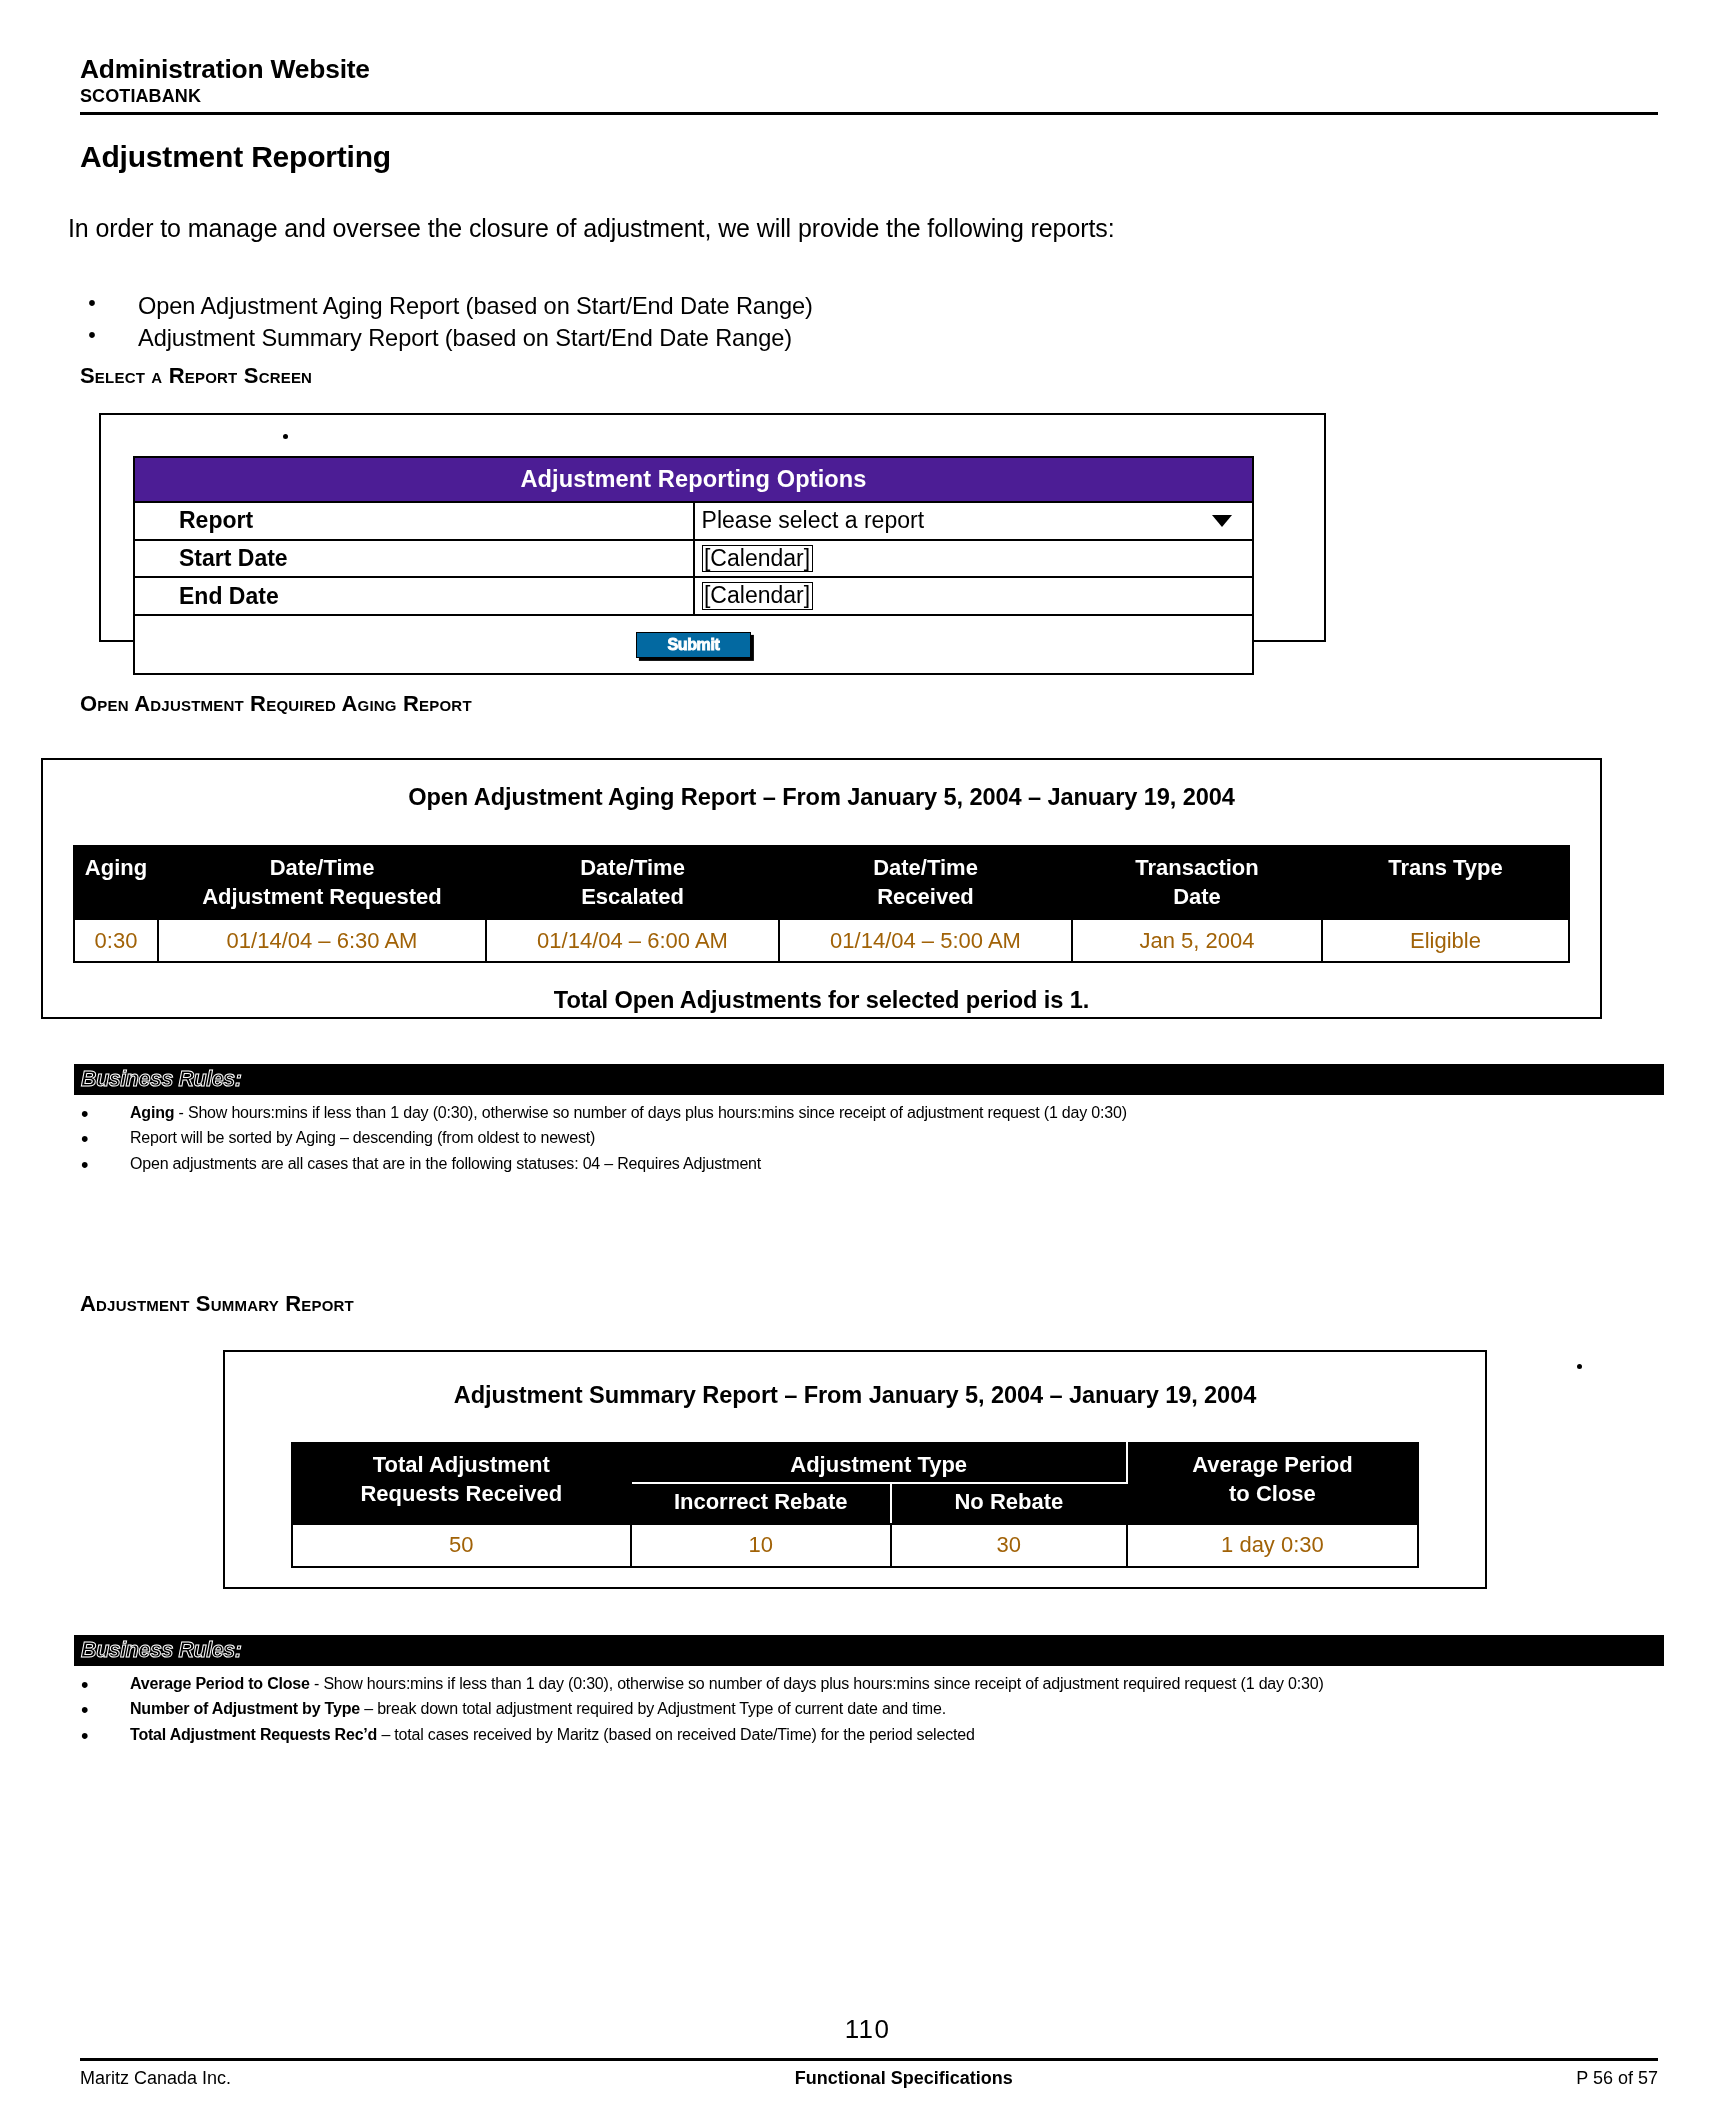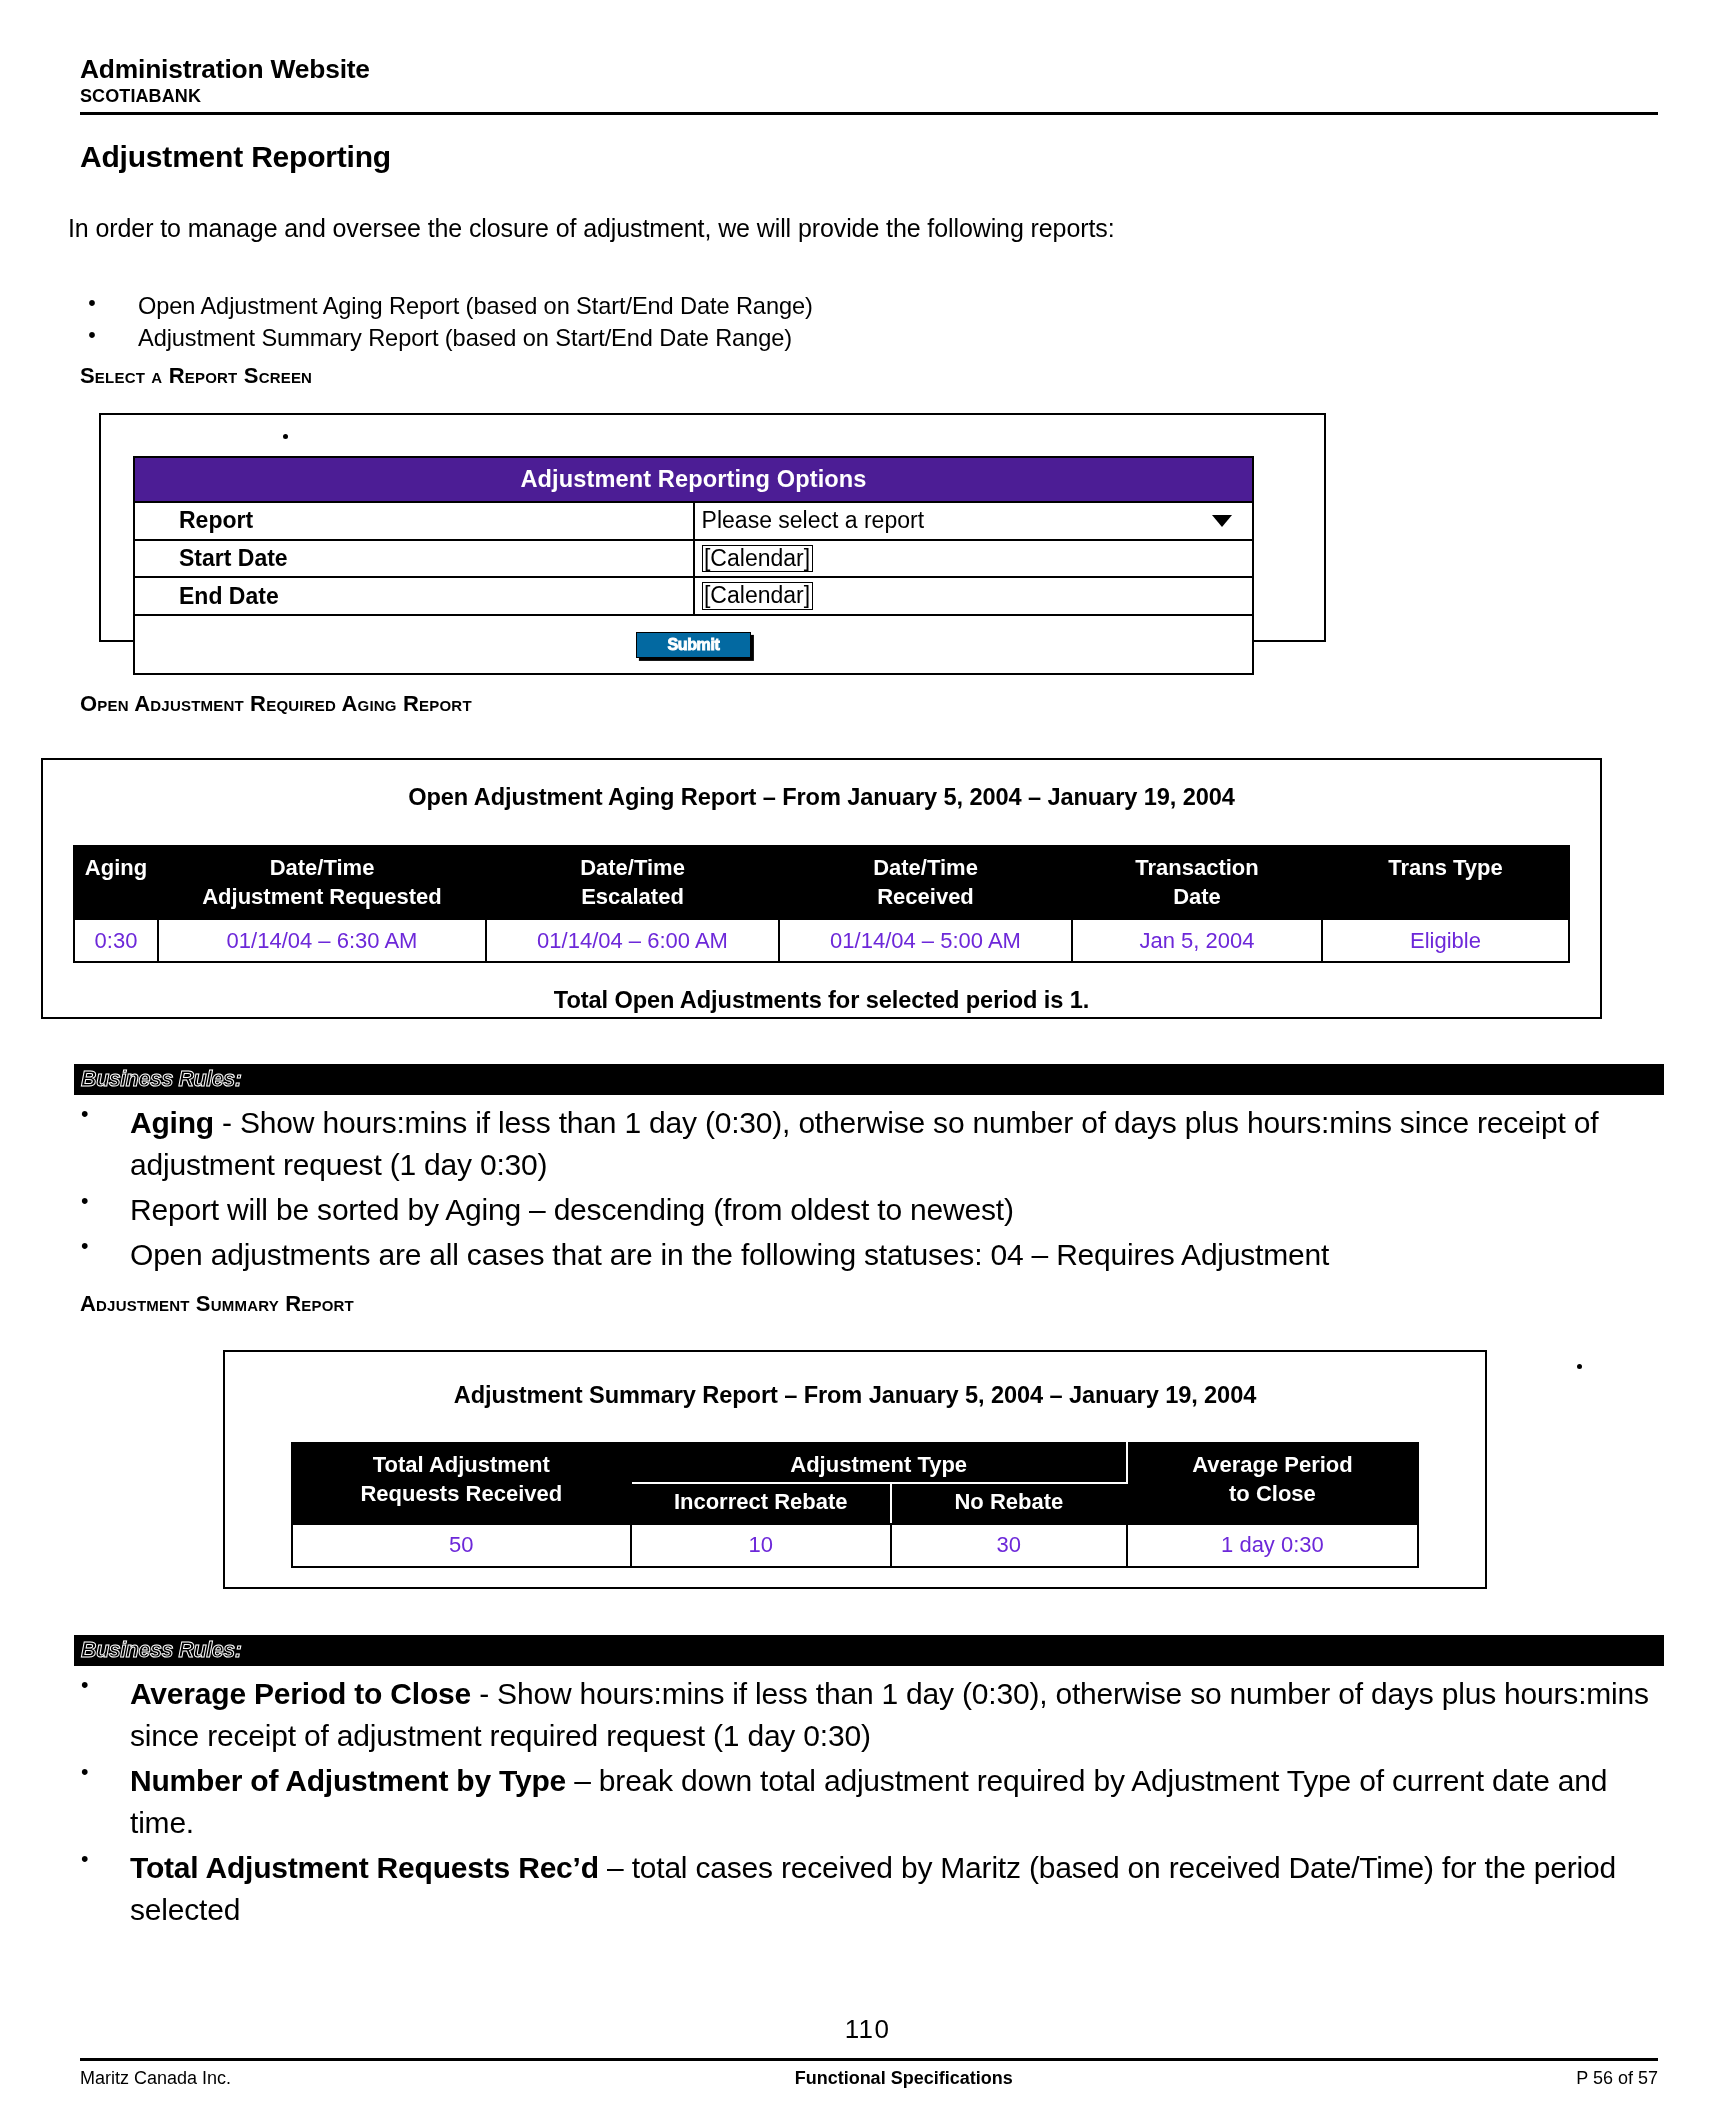--- a/index.html
+++ b/index.html
@@ -247,21 +247,21 @@
   }
   .report-table th.group-edge-left { border-left: 2.1px solid #fff; margin-top: 27px; }
   .report-table th.group-edge-right { border-right: 2.1px solid #fff; }
   .report-table td {
     border: 2.1px solid #000;
     font-size: 22px;
     text-align: center;
     padding: 4.3px 2.9px;
     height: 33px;
     background: #fff;
-    color: #6d28d9;
+    color: #a16207;
   }
 
   
   .rules-block { position: absolute; left: 74px; width: 1590px; }
   #rules-1 { top: 1064px; }
   #rules-2 { top: 1635px; }
 
   .rules-banner {
     background: #000;
     color: #000;
@@ -275,21 +275,21 @@
     -webkit-text-stroke: 1px #ffffff;
   }
   .rules-list {
     margin: 7.1px 0 0 0;
     padding: 0;
     list-style: none;
   }
   .rules-list li {
     position: relative;
     padding-left: 56px;
-    font-size: 30px;
+    font-size: 16px;
     line-height: 1.4;
     letter-spacing: -0.2px;
     margin-bottom: 2.9px;
   }
   .rules-list li::before {
     content: "\2022";
     position: absolute;
     left: 7.1px;
     top: -2.1px;
     font-size: 21.4px;

